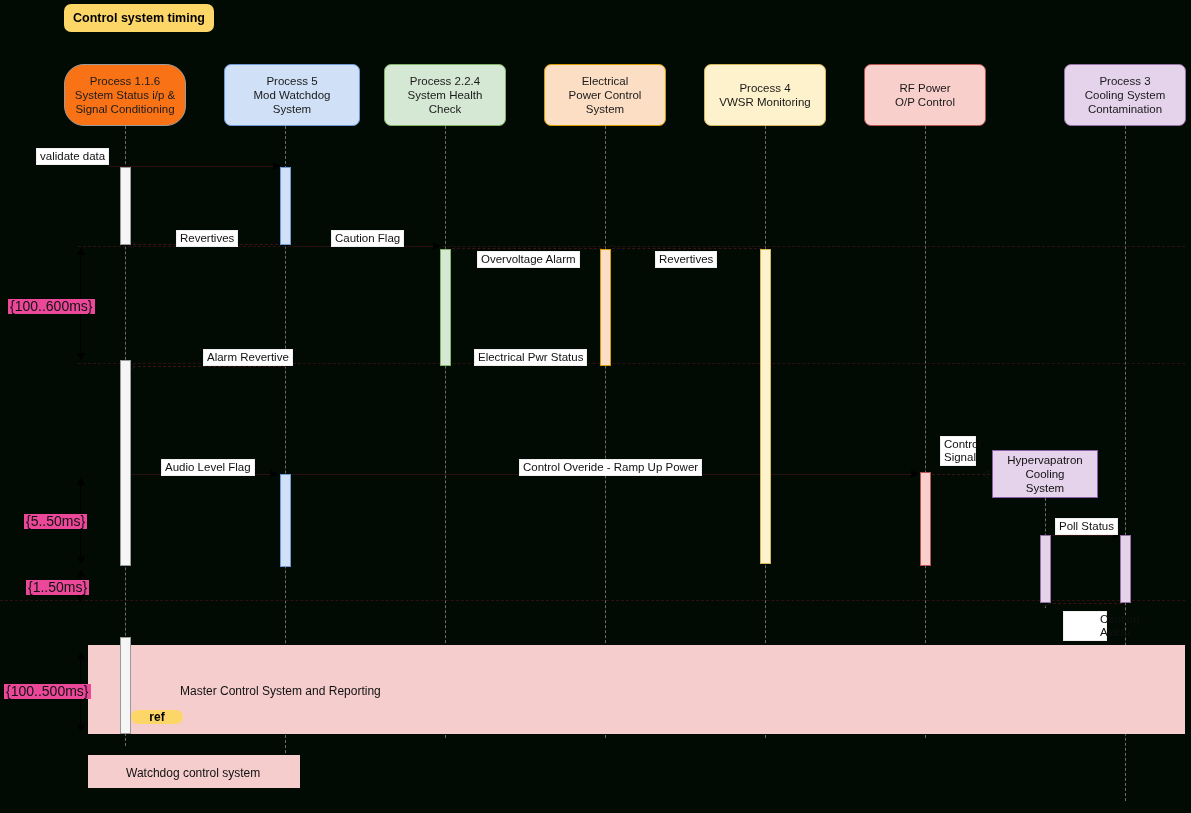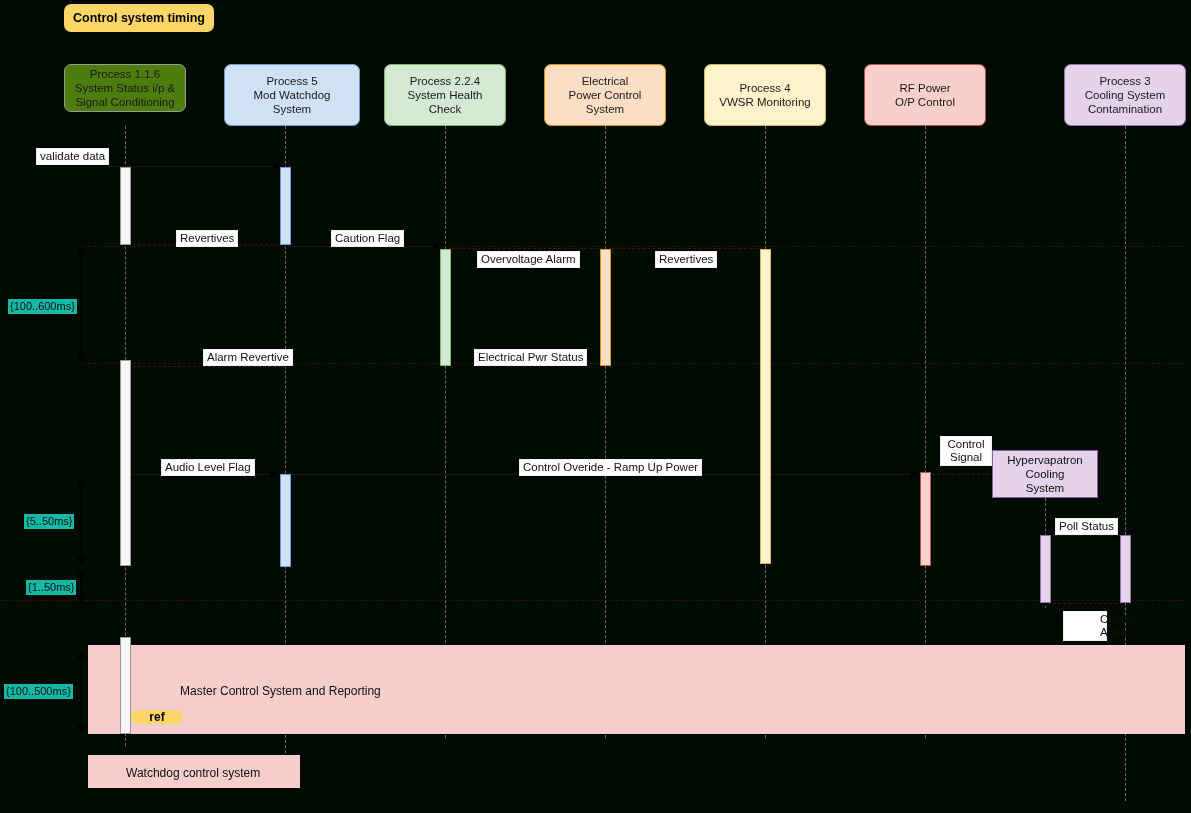--- a/index.html
+++ b/index.html
@@ -123,23 +123,23 @@
     position: absolute;
     left: -4.5px;
     width: 0; height: 0;
     border-left: 4.5px solid transparent;
     border-right: 4.5px solid transparent;
   }
   .tconstraint-line::before { top: -6px; border-bottom: 7px solid #000; }
   .tconstraint-line::after  { bottom: -6px; border-top: 7px solid #000; }
   .tconstraint-label {
     position: absolute;
-    background: #14b8a6;
+    background: #ec4899;
     color: #111;
-    font-size: 11px;
+    font-size: 14px;
     line-height: 13px;
     padding: 1px 2px;
     white-space: nowrap;
   }
 
   
   .sep {
     position: absolute;
     height: 0;
     border-top: 1.1px dashed #2e1012;
@@ -193,21 +193,21 @@
 
   <div class="lifeline" style="left:125px; top:126px; height:620px;"></div>
   <div class="lifeline" style="left:285px; top:126px; height:662px;"></div>
   <div class="lifeline" style="left:445px; top:126px; height:612px;"></div>
   <div class="lifeline" style="left:605px; top:126px; height:612px;"></div>
   <div class="lifeline" style="left:765px; top:126px; height:612px;"></div>
   <div class="lifeline" style="left:925px; top:126px; height:612px;"></div>
   <div class="lifeline" style="left:1125px; top:126px; height:675px;"></div>
   <div class="lifeline" style="left:1045px; top:498px; height:110px;"></div>
 
-  <div class="participant" style="left:64px; top:64px; width:122px; height:48px; background:#4d7c0f; border-color:#9a9a9a;">
+  <div class="participant" style="left:64px; top:64px; width:122px; height:62px; background:#f97316; border-color:#9a9a9a;border-radius:20px;">
     <div>
       <div>Process 1.1.6</div>
       <div>System Status i/p &amp;</div>
       <div>Signal Conditioning</div>
     </div>
   </div>
 
   <div class="participant" style="left:224px; top:64px; width:136px; height:62px; background:#cfe0f7; border-color:#6f9ad8;">
     <div>
       <div>Process 5</div>
@@ -287,21 +287,21 @@
   <div class="msg-line" style="left:128px; top:474px; width:148px;"></div>
   <div class="arrowhead right" style="left:270px; top:470px;"></div>
   <div class="msg-label" style="left:161px; top:459px;">Audio Level Flag</div>
 
   <div class="msg-line" style="left:292px; top:474px; width:626px;"></div>
   <div class="arrowhead right" style="left:911px; top:470px;"></div>
   <div class="msg-label" style="left:519px; top:459px;">Control Overide - Ramp Up Power</div>
 
   <div class="msg-line dashed" style="left:932px; top:474px; width:58px;"></div>
   <div class="arrowhead openleft" style="left:982px; top:474px;"></div>
-  <div class="msg-label wrap" style="left:940px; top:436px; width:52px;">
+  <div class="msg-label wrap" style="left:940px; top:436px; width:36px;">
     <div>Control</div>
     <div>Signal</div>
   </div>
 
   <div class="created-box" style="left:992px; top:450px; width:106px; height:48px;">
     <div>
       <div>Hypervapatron</div>
       <div>Cooling</div>
       <div>System</div>
     </div>

